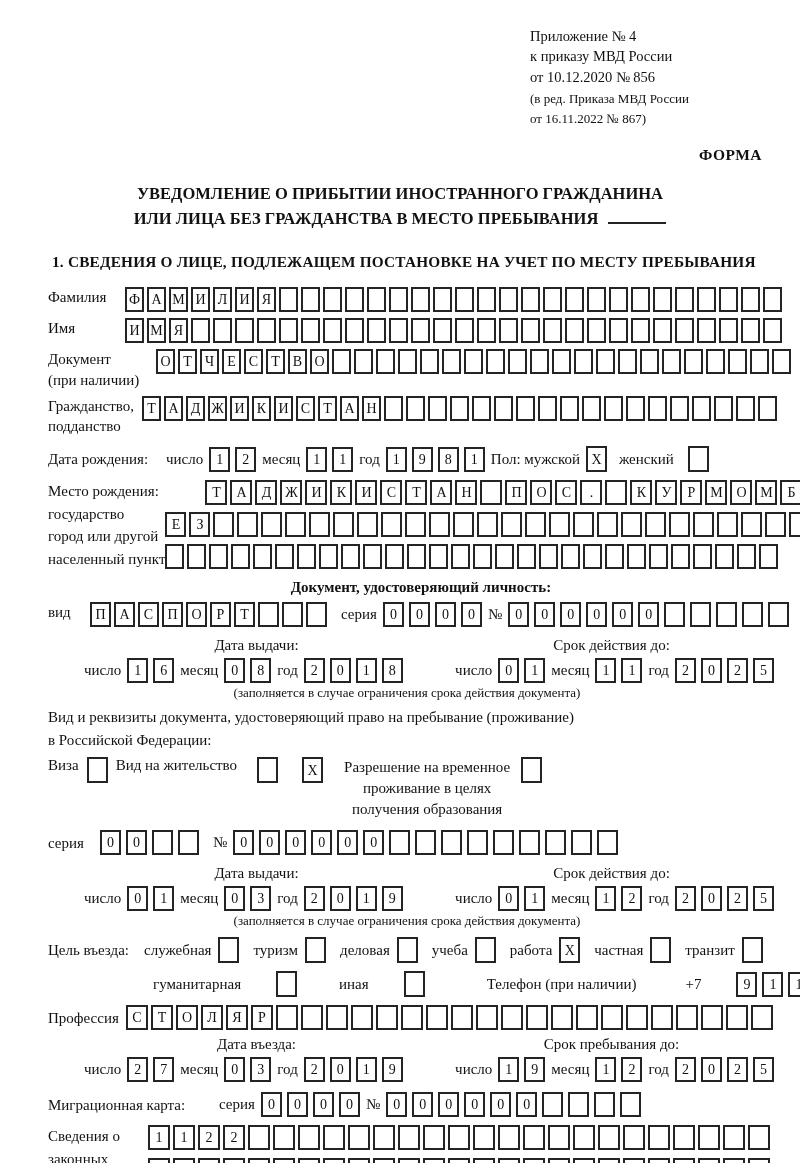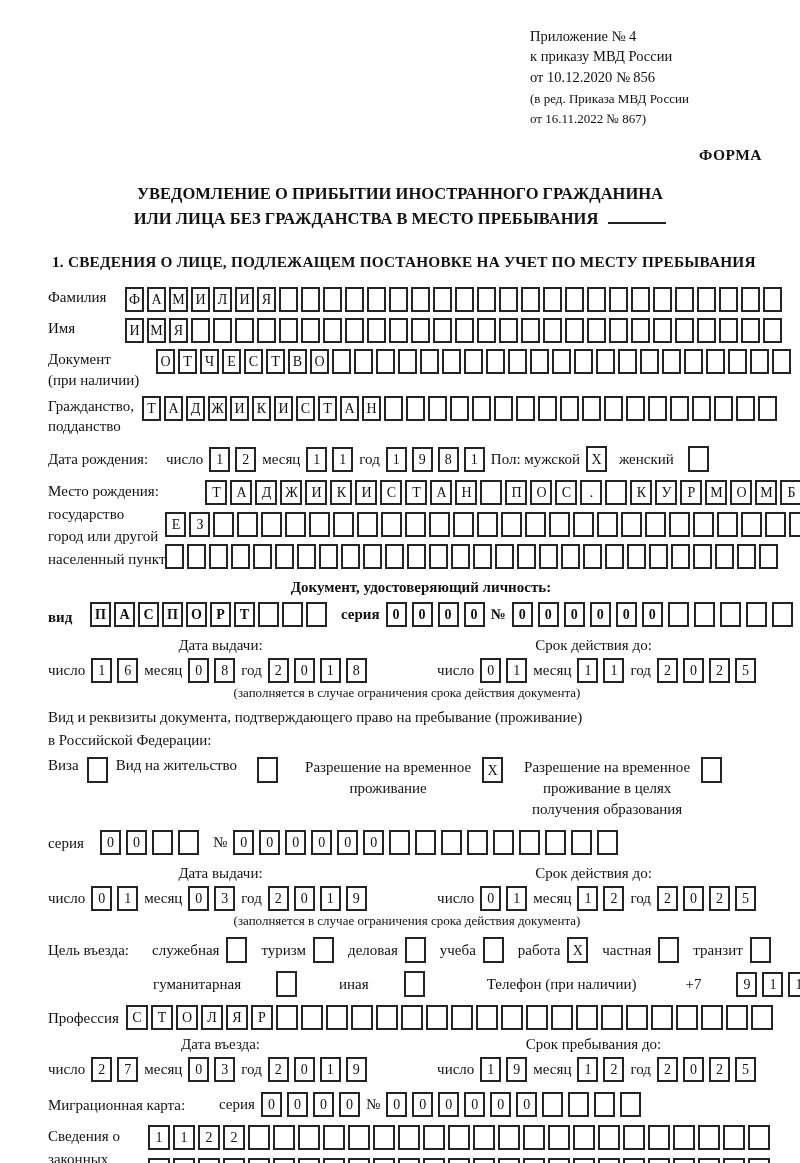--- a/index.html
+++ b/index.html
@@ -26,21 +26,21 @@
     width:15px;height:21px;border:2px solid #242424;background:#fff;
     display:inline-flex;align-items:center;justify-content:center;
     font-size:14px;line-height:21px;flex:0 0 auto;
   }
   .w .cell{width:18px;}       
   .m .cell{width:17px;}       
   .sp{gap:5px;}               
   .cb .cell{width:17px;height:22px;}
   .dlabel{margin:0 6px;white-space:nowrap;align-self:center;}
   .daterow{display:flex;align-items:center;}
-  .datepair{display:flex;margin-top:10px;}
+  .datepair{display:flex;margin-top:10px;margin-left:36px;}
   .dp-col1{flex:0 0 345px;}
   .dp-col2{flex:1;}
   .dp-head{text-align:center;margin-bottom:4px;}
   .note{text-align:center;font-size:13px;padding-right:28px;margin-top:2px;margin-bottom:8px;}
   
   .lblcol{flex:0 0 auto;line-height:1.5;}
   .opt{display:flex;align-items:flex-start;}
   .optlabel{margin-right:8px;}
   .optlabel.c{width:172px;text-align:center;line-height:1.4;}
   .purpose-row{display:flex;align-items:center;margin-bottom:8px;}
@@ -337,21 +337,21 @@
           <span class="cell"></span>
           <span class="cell"></span>
           <span class="cell"></span>
           <span class="cell"></span>
         </div>
     </div>
   </div>
 
   <div style="text-align:center;font-weight:bold;margin:4px 0 6px;">Документ, удостоверяющий личность:</div>
 
-  <div class="frow" style="align-items:flex-end;font-weight:bold;">
+  <div class="frow" style="align-items:flex-start;">
     <div class="flabel" style="flex:0 0 42px;">вид</div>
     <span class="cellrow m">
         <span class="cell">П</span>
         <span class="cell">А</span>
         <span class="cell">С</span>
         <span class="cell">П</span>
         <span class="cell">О</span>
         <span class="cell">Р</span>
         <span class="cell">Т</span>
         <span class="cell"></span>
@@ -422,38 +422,37 @@
             <span class="cell">2</span>
             <span class="cell">0</span>
             <span class="cell">2</span>
             <span class="cell">5</span>
           </span>
       </div>
     </div>
   </div>
   <div class="note">(заполняется в случае ограничения срока действия документа)</div>
 
-  <div style="margin-bottom:6px;">Вид и реквизиты документа, подтверждающего право на пребывание (проживание)</div>
+  <div style="margin-bottom:6px;">Вид и реквизиты документа, удостоверяющий право на пребывание (проживание)</div>
   <div style="margin-bottom:8px;">в Российской Федерации:</div>
 
   <div class="frow">
     <div class="opt">
       <span class="optlabel">Виза</span>
       <span class="cellrow cb">
           <span class="cell"></span>
         </span>
     </div>
     <div class="opt" style="margin-left:8px;">
       <span class="optlabel">Вид на жительство</span>
       <span class="cellrow cb" style="margin-left:12px;">
           <span class="cell"></span>
         </span>
     </div>
     <div class="opt" style="margin-left:24px;">
-      <span class="optlabel c">Разрешение на временное проживание</span>
       <span class="cellrow cb">
           <span class="cell">X</span>
         </span>
     </div>
     <div class="opt" style="margin-left:18px;">
       <span class="optlabel c">Разрешение на временное проживание в целях получения образования</span>
       <span class="cellrow cb">
           <span class="cell"></span>
         </span>
     </div>
@@ -530,21 +529,21 @@
             <span class="cell">2</span>
             <span class="cell">5</span>
           </span>
       </div>
     </div>
   </div>
   <div class="note">(заполняется в случае ограничения срока действия документа)</div>
 
   <div class="purpose-row">
     <span class="dlabel" style="margin-left:0;">Цель въезда:</span>
-    <span class="dlabel" style="margin-left:16px;">служебная</span>
+    <span class="dlabel" style="margin-left:8px;">служебная</span>
     <span class="cellrow cb">
         <span class="cell"></span>
       </span>
     <span class="dlabel">туризм</span>
     <span class="cellrow cb">
         <span class="cell"></span>
       </span>
     <span class="dlabel">деловая</span>
     <span class="cellrow cb">
         <span class="cell"></span>

